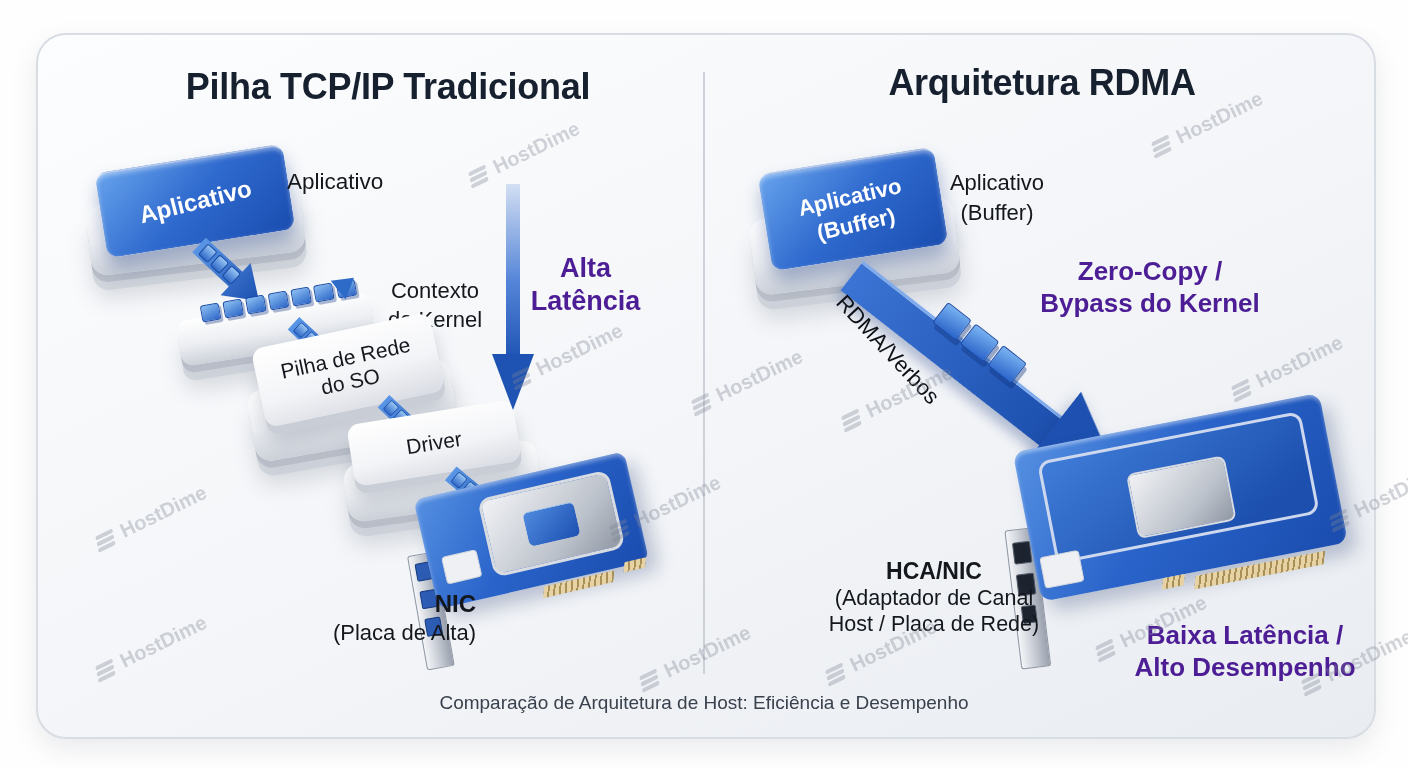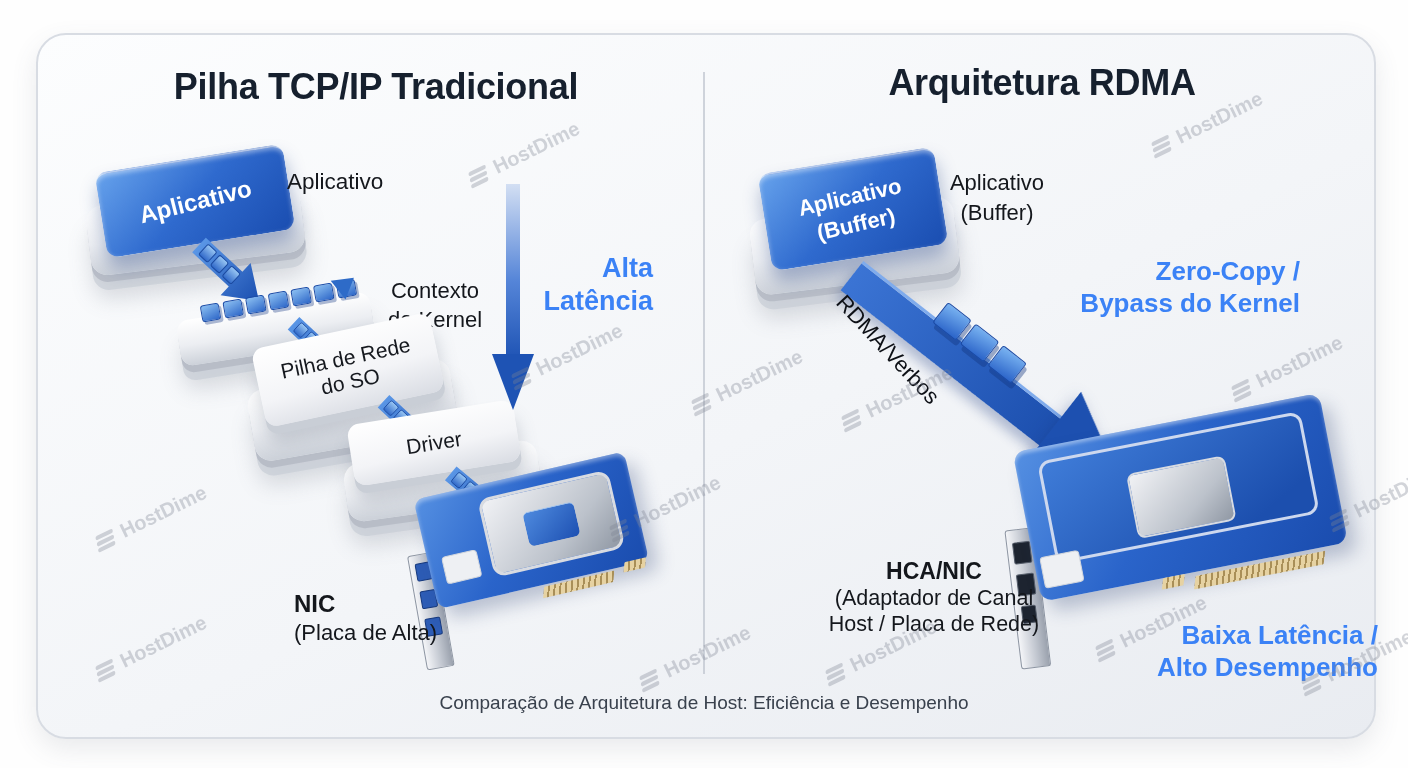--- a/index.html
+++ b/index.html
@@ -6,21 +6,21 @@
   .stage{position:relative;width:1408px;height:768px;overflow:hidden;
          font-family:"Liberation Sans",sans-serif;background:#fefefe;}
   .abs{position:absolute;}
   .card{left:36px;top:33px;width:1336px;height:702px;border-radius:30px;
         background:linear-gradient(155deg,#fcfdfe 0%,#f3f5f8 55%,#e9ecf1 100%);
         border:2px solid #d8dce3;box-shadow:0 10px 26px rgba(80,90,110,.12);}
   .divider{left:703px;top:72px;width:2px;height:602px;background:#b9bfc9;opacity:.65;}
   .title{font-size:36px;font-weight:800;color:#16202e;text-align:center;letter-spacing:-.3px;}
   .pre{white-space:pre-line;}
   .blk-label{font-size:22px;color:#14171c;line-height:1.32;}
-  .blue-label{font-weight:800;color:#3b82f6;text-align:right;line-height:1.22;}
+  .blue-label{font-weight:800;color:#4c1d95;text-align:center;line-height:1.22;}
   .pedestal{background:linear-gradient(180deg,#ffffff 0%,#eceef2 55%,#ccd1d9 100%);
         border-radius:16px;
         box-shadow:0 7px 0 rgba(182,188,198,.95),0 15px 0 rgba(200,205,214,.7),0 24px 22px rgba(90,100,120,.22);}
   .slab{background:linear-gradient(175deg,#ffffff 0%,#f3f4f7 58%,#d9dce3 100%);
         border-radius:12px;display:flex;align-items:center;justify-content:center;
         color:#16191f;text-align:center;
         box-shadow:0 8px 0 #c9ced6,0 17px 18px rgba(90,100,120,.26);}
   .blueblk{background:linear-gradient(140deg,#66a2ec 0%,#2f6ace 48%,#1a4db0 100%);
         border-radius:12px;display:flex;align-items:center;justify-content:center;
         color:#fff;font-weight:700;text-align:center;
@@ -85,21 +85,21 @@
         <stop offset="0" stop-color="#d3dff3"></stop>
           <stop offset=".55" stop-color="#5585d8"></stop>
           <stop offset="1" stop-color="#1e53b4"></stop>
       </linearGradient>
     </defs>
   </svg>
 
   <div class="abs card"></div>
   <div class="abs divider"></div>
 
-  <div class="abs title" style="left:76px;top:66px;width:600px">Pilha TCP/IP Tradicional</div>
+  <div class="abs title" style="left:88px;top:66px;width:600px">Pilha TCP/IP Tradicional</div>
   <div class="abs title" style="left:742px;top:62px;width:600px">Arquitetura RDMA</div>
 
   <div class="abs pedestal" style="left:88px;top:194px;width:215px;height:70px;transform:rotate(-7deg)"></div>
   <div class="abs blueblk" style="left:100px;top:158px;width:190px;height:84px;font-size:24px;transform:rotate(-9deg)">
        <span style="transform:rotate(-5deg)">Aplicativo</span>
     </div>
   <div class="abs blk-label" style="left:287px;top:167px;font-size:22.5px">Aplicativo</div>
 
   <svg class="abs conn" style="left:186px;top:244px;transform:rotate(43deg)" width="86" height="58" viewBox="0 0 86 58">
     <path d="M2 19 H52 V7 L84 29 L52 51 V39 H2 Z" fill="url(#gblue)"></path>
@@ -158,21 +158,21 @@
     </div>
     <div class="abs nic-body" style="left:28px;top:8px;width:216px;height:112px">
       <div class="abs nic-module" style="left:62px;top:14px;width:128px;height:74px">
         <div class="abs nic-chip" style="left:38px;top:20px;width:52px;height:34px"></div>
       </div>
       <div class="abs nic-sticker" style="left:14px;top:62px;width:34px;height:26px"></div>
     </div>
     <div class="abs nic-fingers" style="left:134px;top:122px;width:72px;height:11px"></div>
     <div class="abs nic-fingers" style="left:218px;top:116px;width:22px;height:10px"></div>
   </div>
-  <div class="abs" style="left:294px;top:590px;width:182px;text-align:left">
+  <div class="abs" style="left:294px;top:590px;width:182px;text-align:right">
     <div style="font-size:24px;font-weight:800;color:#14171c">NIC</div>
     <div class="blk-label">(Placa de Alta)</div>
   </div>
 
   <svg class="abs" style="left:487px;top:184px" width="52" height="232" viewBox="0 0 52 232">
     <rect x="19" y="0" width="14" height="176" fill="url(#gvert)"></rect>
     <polygon points="5,170 47,170 26,226" fill="#1e53b4"></polygon>
   </svg>
   <div class="abs blue-label pre" style="left:518px;top:252px;width:135px;font-size:27px">Alta
 Latência</div>

